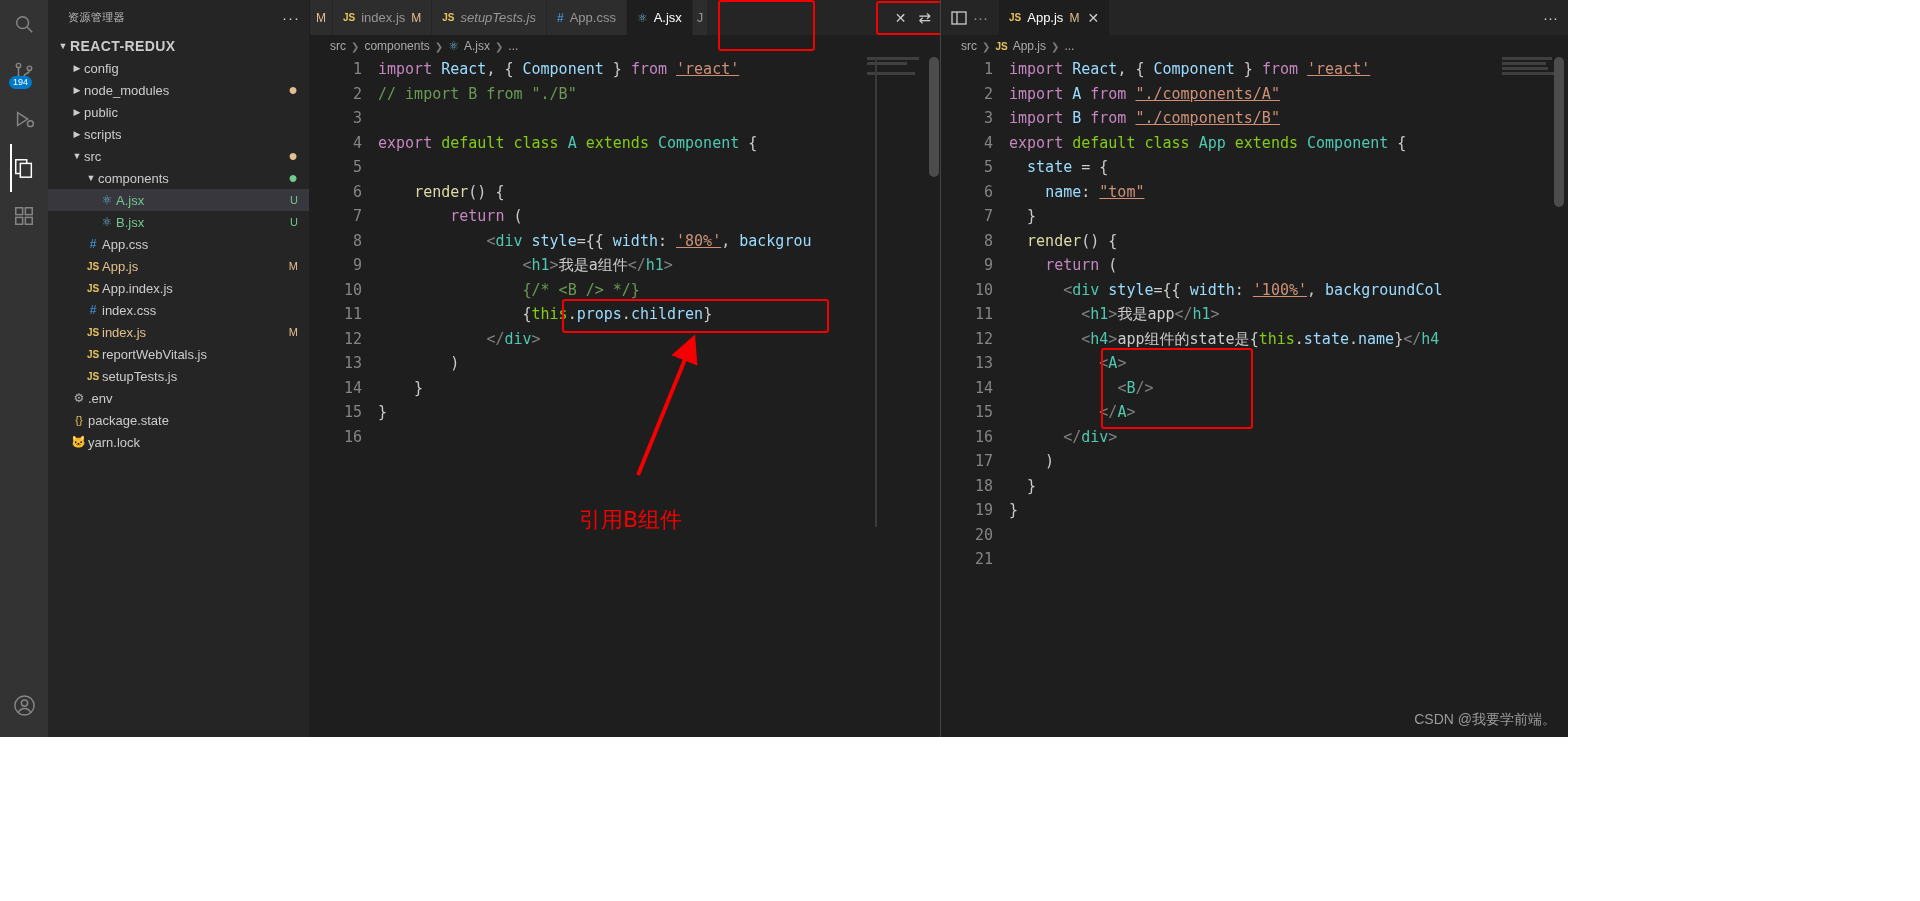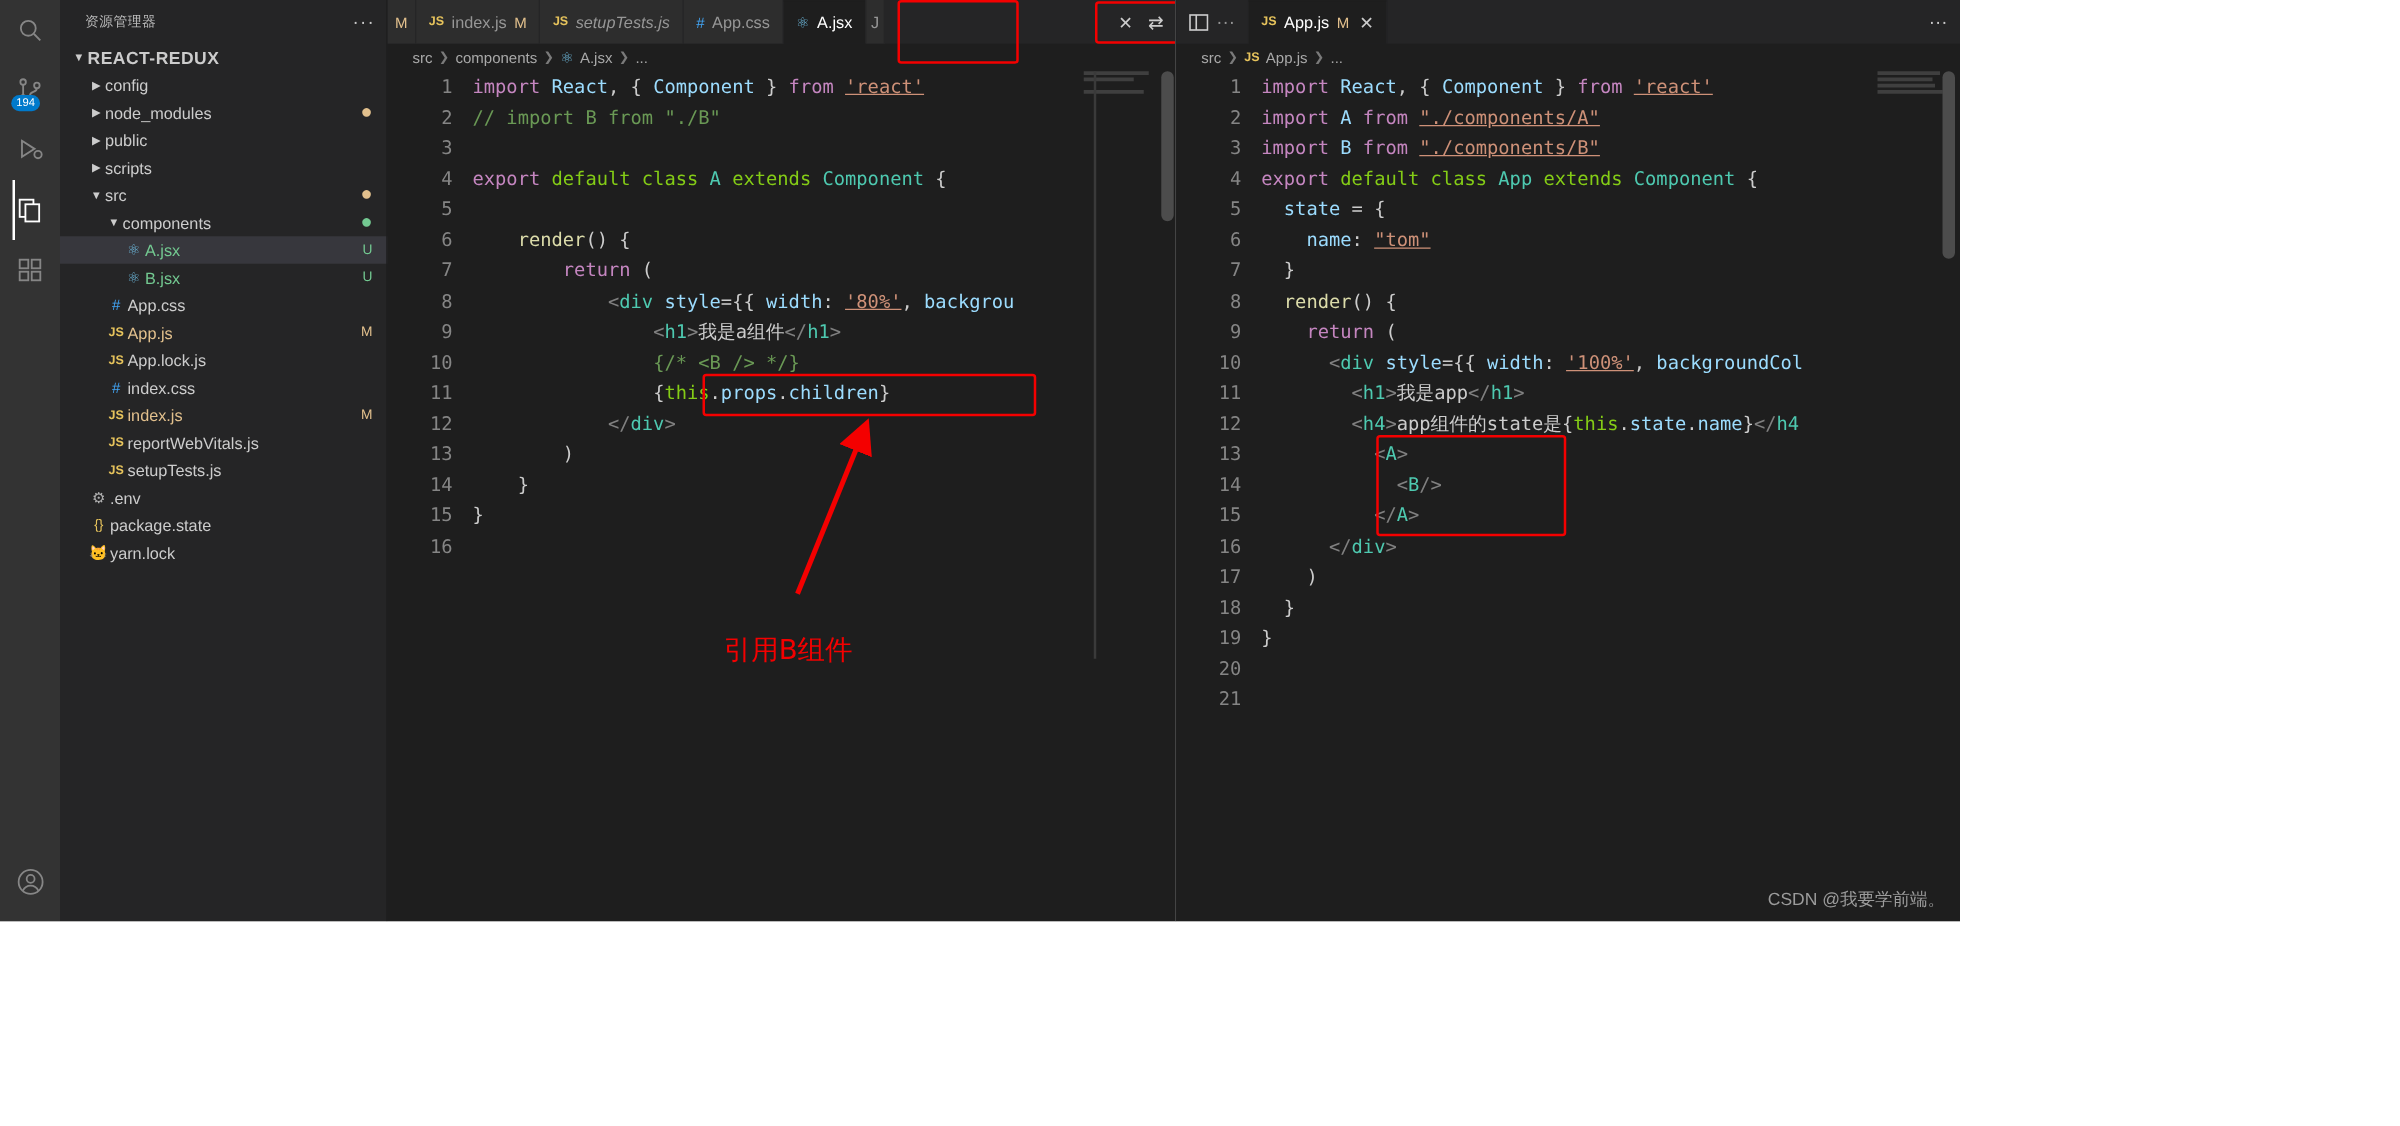--- a/index.html
+++ b/index.html
@@ -281,21 +281,21 @@
         <span class="ico" style="color:#42a5f5">#</span>
         <span class="lbl">App.css</span>
       </div>
       <div class="tree-row ind3">
         <span class="ico" style="color:#e6c35c;font-size:10px;font-weight:bold">JS</span>
         <span class="lbl" style="color:#e2c08d">App.js</span>
         <span class="badge badge-M">M</span>
       </div>
       <div class="tree-row ind3">
         <span class="ico" style="color:#e6c35c;font-size:10px;font-weight:bold">JS</span>
-        <span class="lbl">App.lock.js</span>
+        <span class="lbl">App.index.js</span>
       </div>
       <div class="tree-row ind3">
         <span class="ico" style="color:#42a5f5">#</span>
         <span class="lbl">index.css</span>
       </div>
       <div class="tree-row ind3">
         <span class="ico" style="color:#e6c35c;font-size:10px;font-weight:bold">JS</span>
         <span class="lbl" style="color:#e2c08d">index.js</span>
         <span class="badge badge-M">M</span>
       </div>

